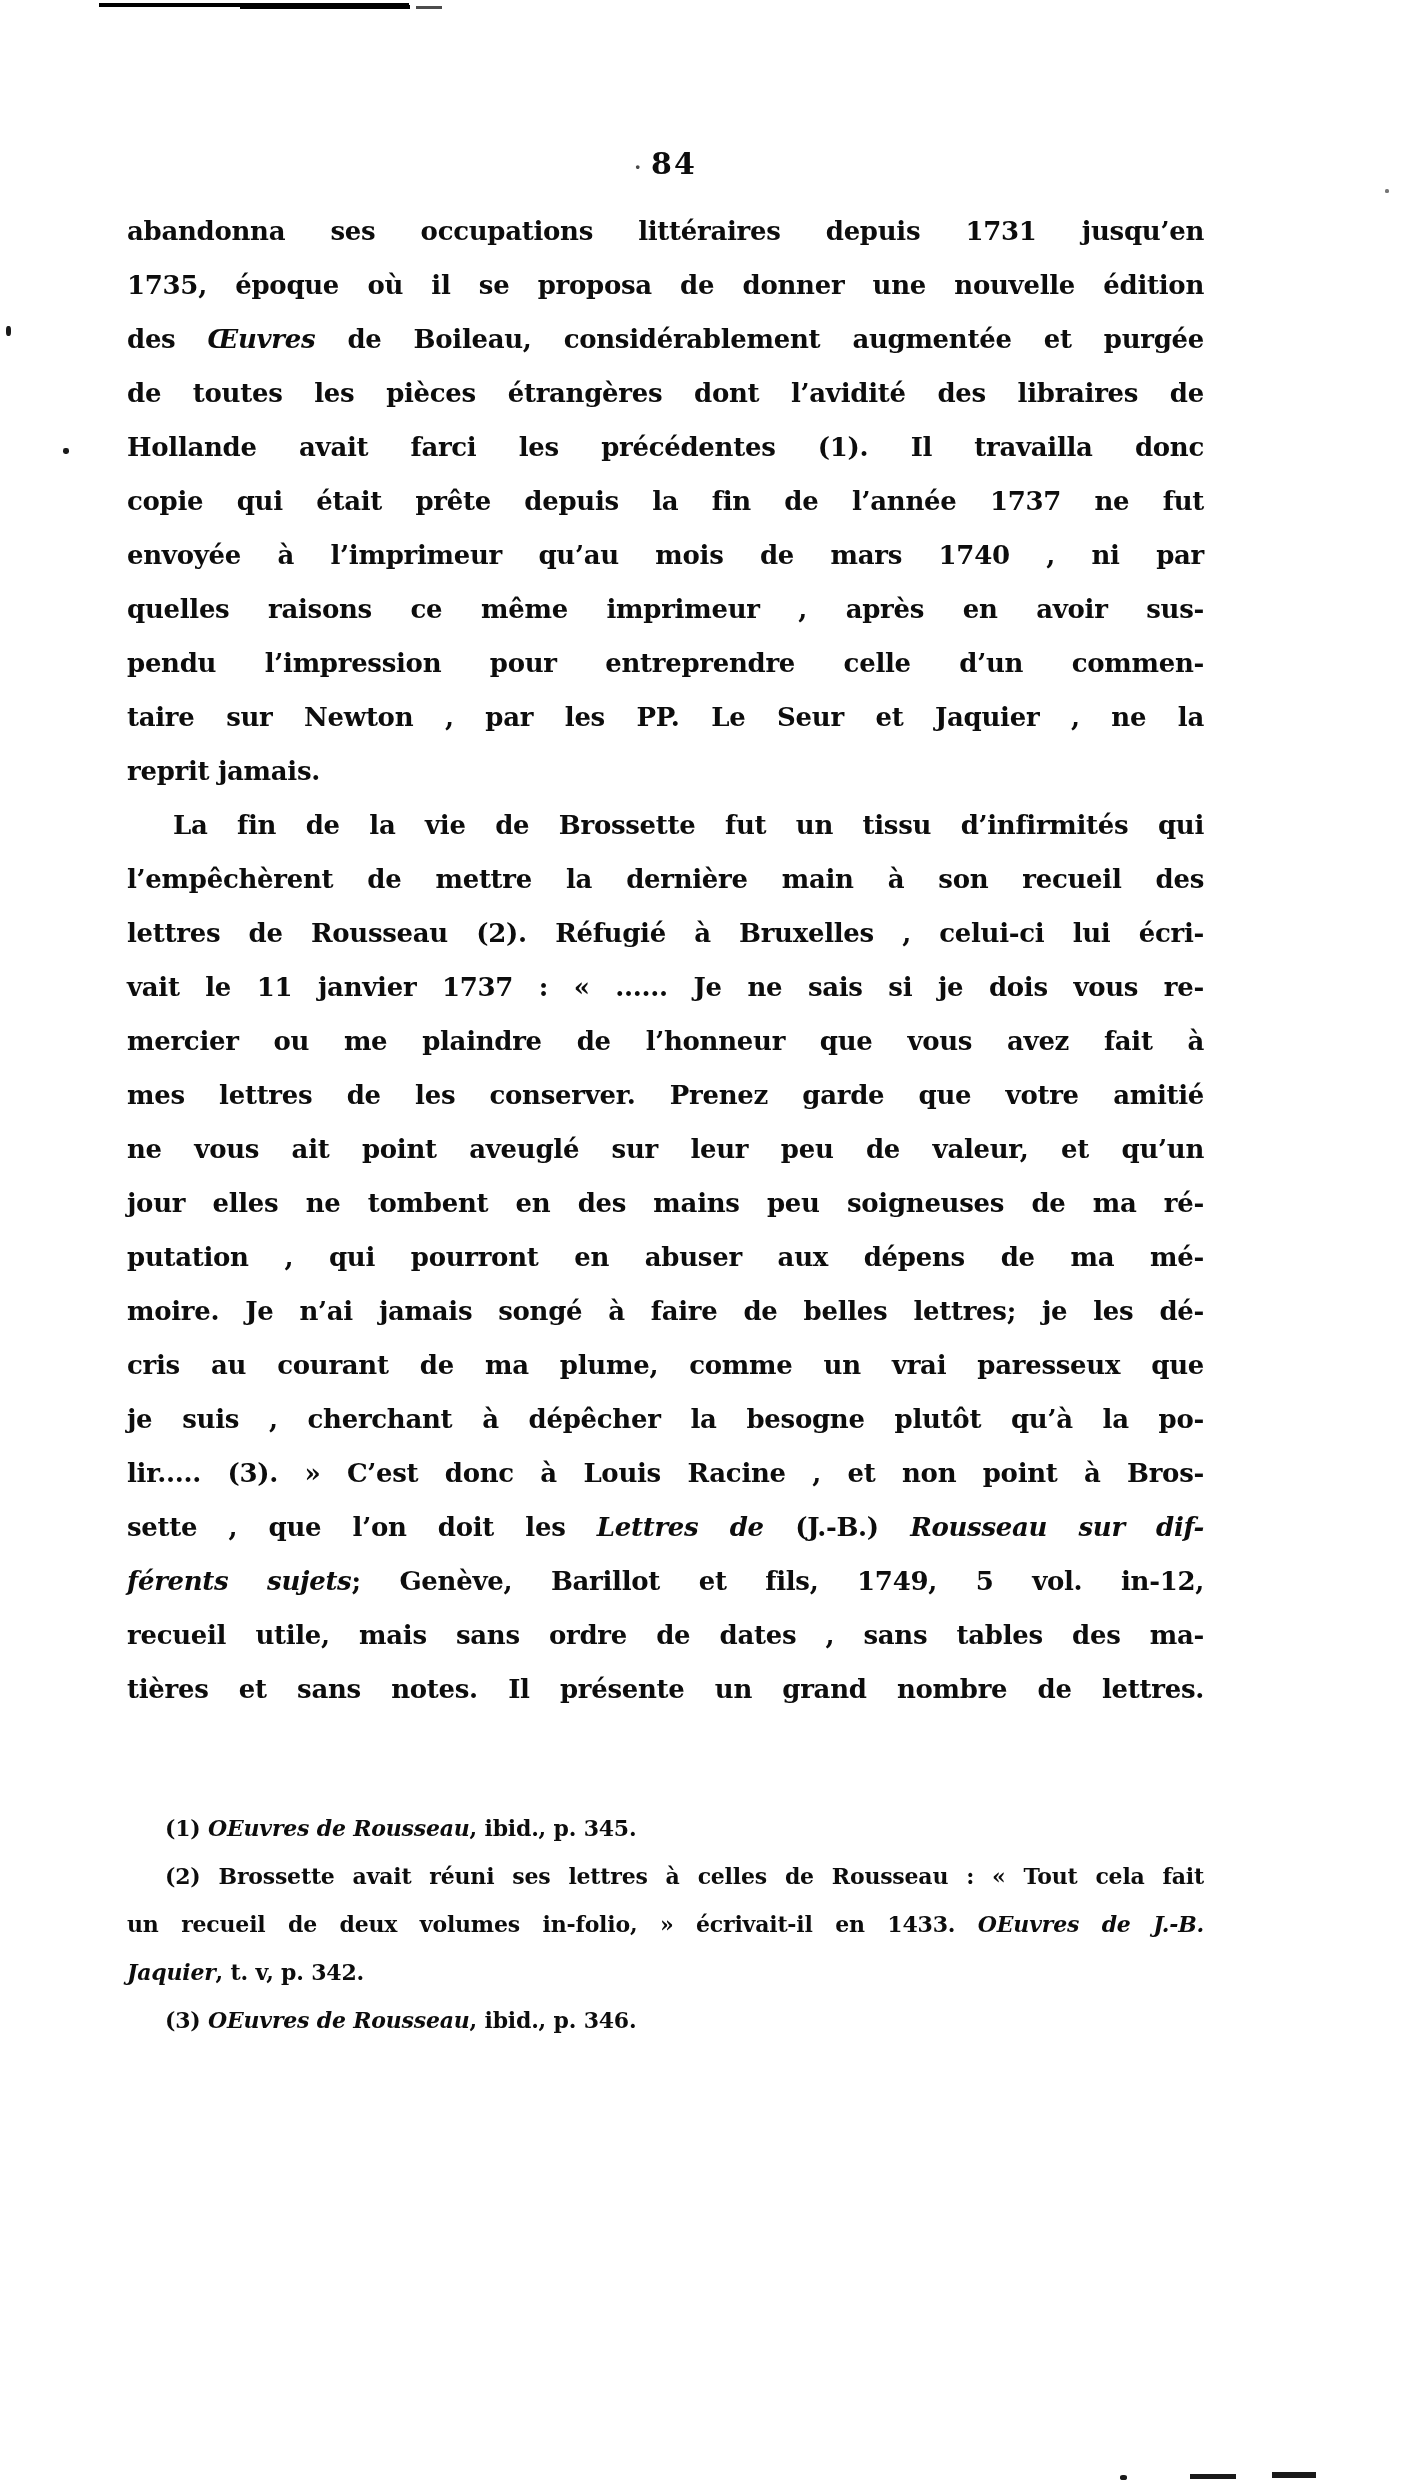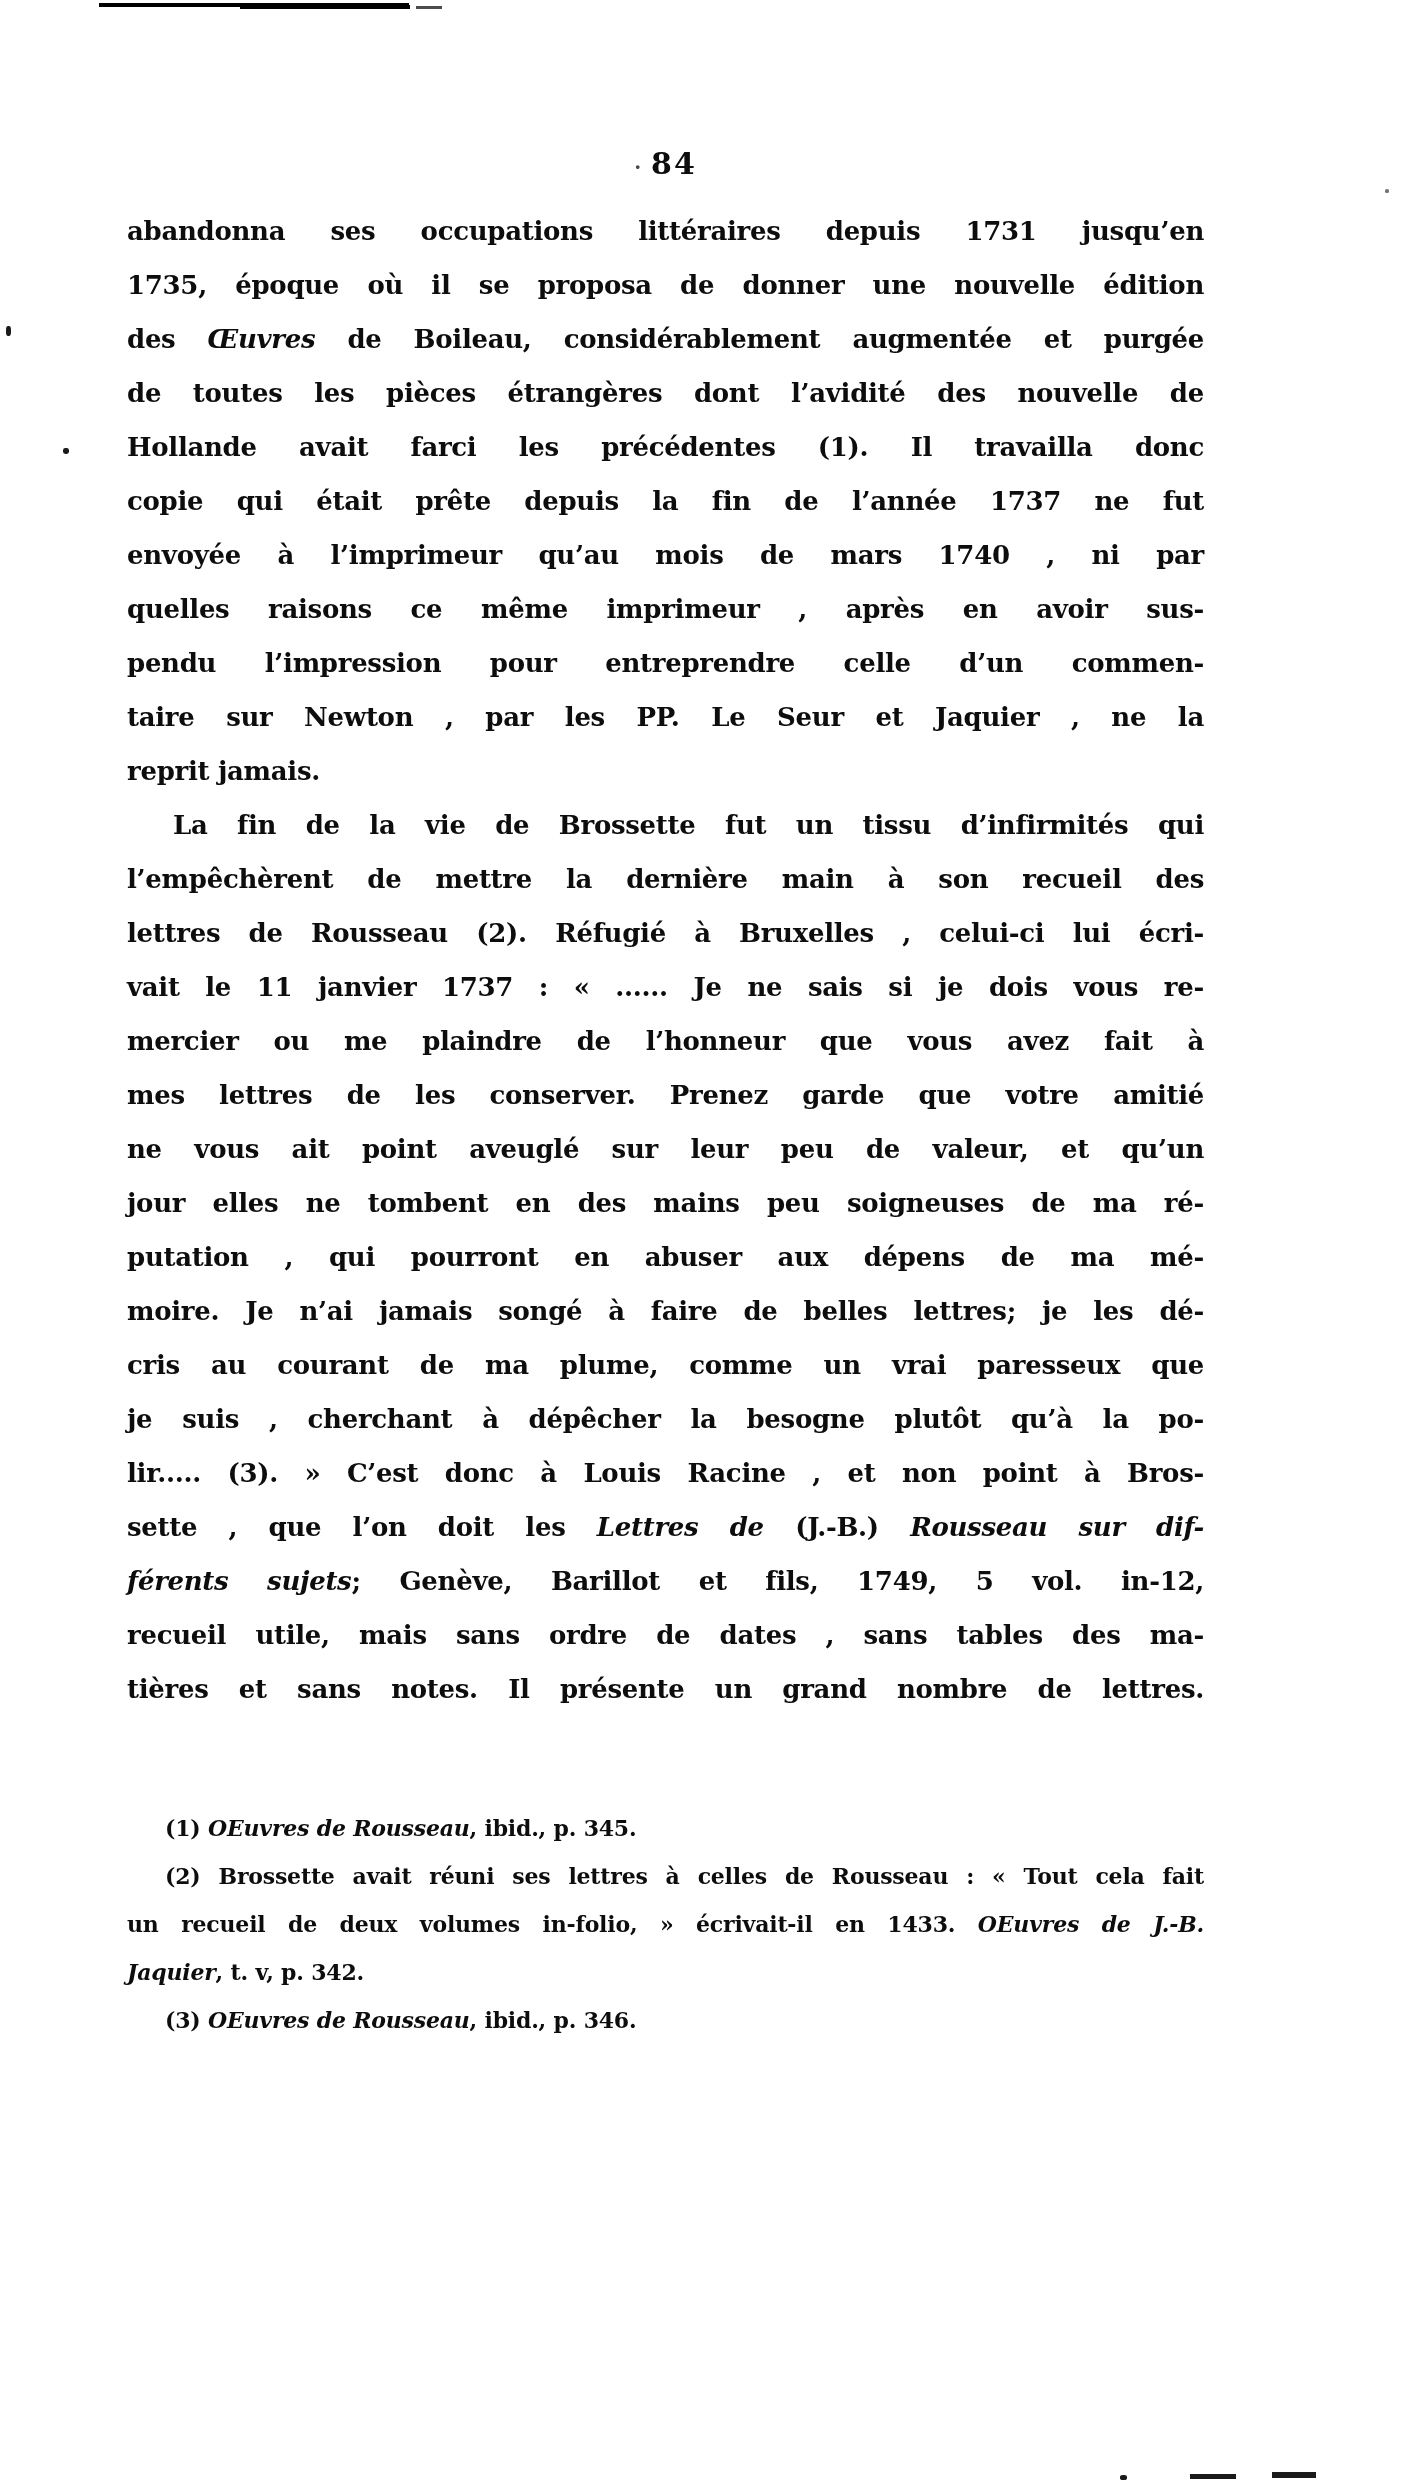--- a/index.html
+++ b/index.html
@@ -50,21 +50,21 @@
   <div class="top-rule" style="left:416px; top:6px; width:26px; height:3px; opacity:.7;"></div>
 
   <div class="page-number">
     <span class="pref">·</span><span>84</span>
   </div>
 
   <div class="body-text" id="body-lines">
       <div class="line just"><span>abandonna ses occupations littéraires depuis 1731 jusqu’en</span></div>
       <div class="line just"><span>1735, époque où il se proposa de donner une nouvelle édition</span></div>
       <div class="line just"><span>des </span><span class="it">Œuvres</span><span> de Boileau, considérablement augmentée et purgée</span></div>
-      <div class="line just"><span>de toutes les pièces étrangères dont l’avidité des nouvelle de</span></div>
+      <div class="line just"><span>de toutes les pièces étrangères dont l’avidité des libraires de</span></div>
       <div class="line just"><span>Hollande avait farci les précédentes (1). Il travailla donc</span></div>
       <div class="line just"><span>copie qui était prête depuis la fin de l’année 1737 ne fut</span></div>
       <div class="line just"><span>envoyée à l’imprimeur qu’au mois de mars 1740 , ni par</span></div>
       <div class="line just"><span>quelles raisons ce même imprimeur , après en avoir sus-</span></div>
       <div class="line just"><span>pendu l’impression pour entreprendre celle d’un commen-</span></div>
       <div class="line just"><span>taire sur Newton , par les PP. Le Seur et Jaquier , ne la</span></div>
       <div class="line no-just"><span>reprit jamais.</span></div>
       <div class="line just indent"><span>La fin de la vie de Brossette fut un tissu d’infirmités qui</span></div>
       <div class="line just"><span>l’empêchèrent de mettre la dernière main à son recueil des</span></div>
       <div class="line just"><span>lettres de Rousseau (2). Réfugié à Bruxelles , celui-ci lui écri-</span></div>

